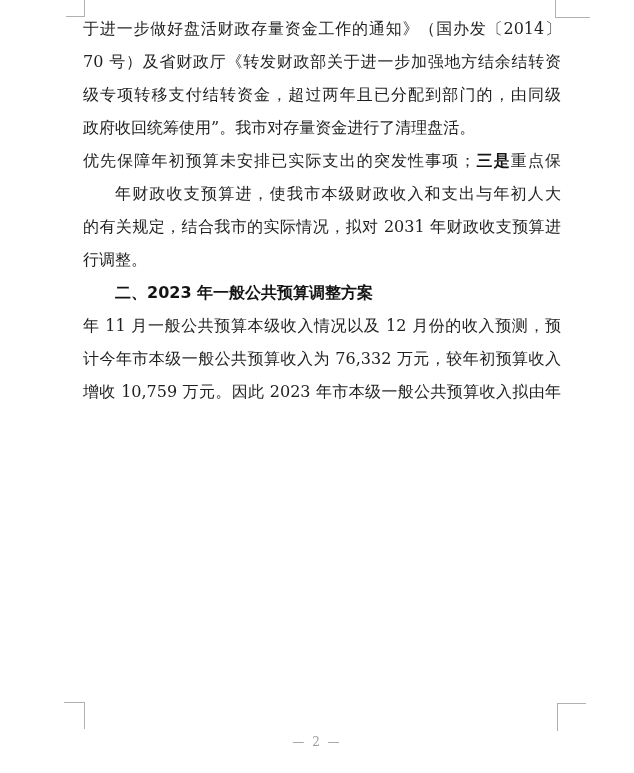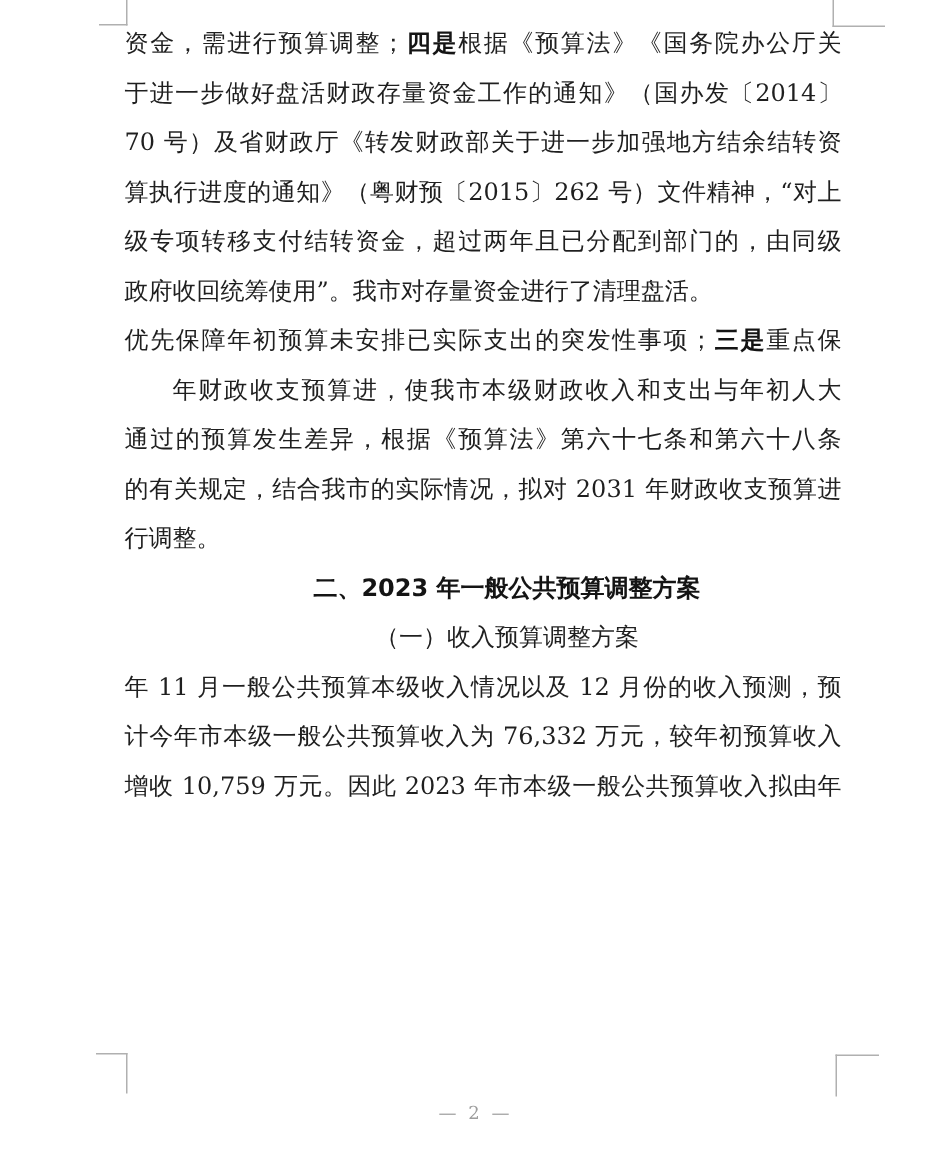--- a/index.html
+++ b/index.html
@@ -32,21 +32,21 @@
     color: #1f1f1f;
     letter-spacing: 0;
   }
   .line { white-space: nowrap; }
   .line.justify {
     white-space: normal;
     text-align: justify;
     text-align-last: justify;
     -moz-text-align-last: justify;
   }
-  .line.indent { padding-left: 32px; text-align: center; }
+  .line.indent { padding-left: 32px; }
   .line.heading {
     font-family: "DejaVu Sans", "Liberation Sans", sans-serif;
     font-weight: 700;
     color: #141414;
   }
   .seg-bold { font-weight: 700; color: #141414; }
 
   .pagenum {
     position: absolute;
     left: 0;
@@ -61,32 +61,28 @@
 </head>
 <body>
 
 <div class="page">
   <div class="crop tl"></div>
   <div class="crop tr"></div>
   <div class="crop bl"></div>
   <div class="crop br"></div>
 
   <div class="textarea">
-      <div class="line justify"><span>资金，需进行预算调整；</span><span class="seg-bold">四是</span><span>根据《预算法》《国务院办公厅关</span></div>
       <div class="line justify"><span>于进一步做好盘活财政存量资金工作的通知》（国办发〔2014〕</span></div>
       <div class="line justify"><span>70 号）及省财政厅《转发财政部关于进一步加强地方结余结转资</span></div>
-      <div class="line justify"><span>算执行进度的通知》（粤财预〔2015〕262 号）文件精神，“对上</span></div>
       <div class="line justify"><span>级专项转移支付结转资金，超过两年且已分配到部门的，由同级</span></div>
       <div class="line"><span>政府收回统筹使用”。我市对存量资金进行了清理盘活。</span></div>
       <div class="line justify"><span>优先保障年初预算未安排已实际支出的突发性事项；</span><span class="seg-bold">三是</span><span>重点保</span></div>
       <div class="line justify indent"><span>年财政收支预算进，使我市本级财政收入和支出与年初人大</span></div>
-      <div class="line justify"><span>通过的预算发生差异，根据《预算法》第六十七条和第六十八条</span></div>
       <div class="line justify"><span>的有关规定，结合我市的实际情况，拟对 2031 年财政收支预算进</span></div>
       <div class="line"><span>行调整。</span></div>
       <div class="line indent heading"><span class="seg-bold">二、2023 年一般公共预算调整方案</span></div>
-      <div class="line indent"><span>（一）收入预算调整方案</span></div>
       <div class="line justify"><span>年 11 月一般公共预算本级收入情况以及 12 月份的收入预测，预</span></div>
       <div class="line justify"><span>计今年市本级一般公共预算收入为 76,332 万元，较年初预算收入</span></div>
       <div class="line justify"><span>增收 10,759 万元。因此 2023 年市本级一般公共预算收入拟由年</span></div>
     </div>
 
   <div class="pagenum">— 2 —</div>
 </div>
 
 </body></html>

